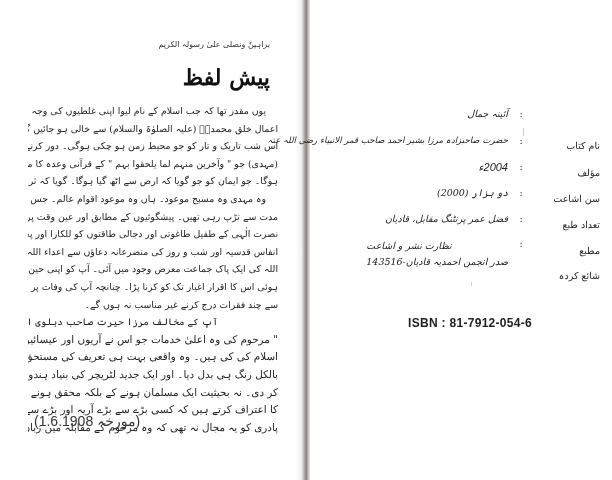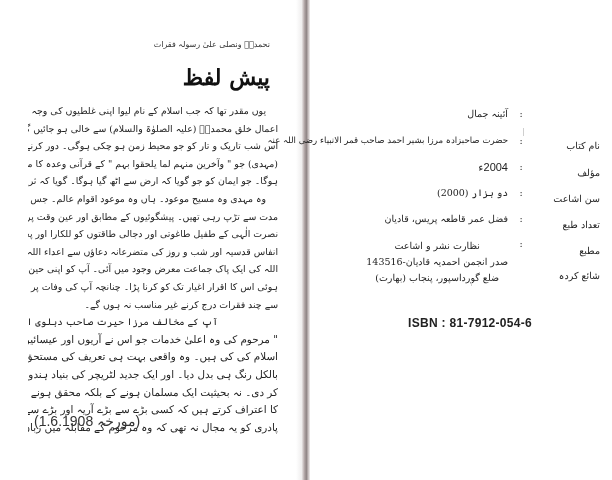--- a/index.html
+++ b/index.html
@@ -28,32 +28,32 @@
   .quote-intro{padding-right:60px;text-align-last:right;}
   .quote{font-size:10.4px;}
   .citation{position:absolute;top:413px;left:34px;direction:rtl;font-size:14px;color:#333;
        font-family:Liberation Sans, sans-serif;}
 
   .imprint{position:absolute;left:0;top:0;width:302px;height:480px;}
   .row{position:absolute;right:12px;direction:rtl;display:flex;align-items:flex-start;
        font-size:9.5px;font-family:"DejaVu Serif",serif;color:#222;}
   .row .label{width:66px;text-align:right;margin-top:32px;}
   .row .colon{width:26px;text-align:center;}
-  .row .value{text-align:center;white-space:nowrap;}
+  .row .value{text-align:left;white-space:nowrap;font-style:italic;}
   .multi .value span{display:block;line-height:16px;}
   .isbn{position:absolute;top:316px;left:70px;font-family:"Liberation Sans",sans-serif;
        font-size:12px;font-weight:bold;color:#222;letter-spacing:0.3px;padding-left:28px;}
   .speck{position:absolute;width:1px;height:8px;background:#cfcfcf;}
 </style>
 </head>
 <body>
 
 <div class="page page-left">
   <div class="header-line">
-    <span>نحمدہٗ ونصلی علیٰ رسولہ فقرات</span>
+    <span>براہینٗ ونصلی علیٰ رسولہ الکریم</span>
   </div>
   <div class="page-title">پیش لفظ</div>
 
   <div class="body-text">
     <span class="line indent">یوں مقدر تھا کہ جب اسلام کے نام لیوا اپنی غلطیوں کی وجہ سے اس کی روح سے نا واقف اور ان کے</span>
     <span class="line">اعمال خلق محمدیؐ (علیہ الصلوٰۃ والسلام) سے خالی ہو جائیں گے۔ تب رحمت الٰہی جوش میں آئے گی۔ اور</span>
     <span class="line">اس شب تاریک و تار کو جو محیط زمن ہو چکی ہوگی۔ دور کرنے کیلئے اللہ تعالیٰ کی طرف سے ایک ہدایت یافتہ</span>
     <span class="line">(مہدی) جو " وآخرین منہم لما یلحقوا بہم " کے قرآنی وعدہ کا مصداق ہوگا۔ مبعوث</span>
     <span class="line">ہوگا۔ جو ایمان کو جو گویا کہ ارض سے اٹھ گیا ہوگا۔ گویا کہ ثریا سے زمین کے پردہ پر واپس لے آئے گا۔</span>
     <span class="line indent">وہ مہدی وہ مسیح موعود۔ ہاں وہ موعود اقوام عالم۔ جس کے لئے طالبان حق وصداقت کی ارواح</span>
@@ -95,28 +95,27 @@
       <span class="value" style="font-family:'Liberation Sans',sans-serif;font-size:11px;">2004ء</span>
     </div>
     <div class="row" style="top:187px;">
       <span class="label">تعداد طبع</span>
       <span class="colon">:</span>
       <span class="value">دو ہزار (2000)</span>
     </div>
     <div class="row" style="top:213px;">
       <span class="label">مطبع</span>
       <span class="colon">:</span>
-      <span class="value">فضل عمر قاطعہ پریس، قادیان</span>
+      <span class="value">فضل عمر پرنٹنگ مقابل، قادیان</span>
     </div>
     <div class="row multi" style="top:238px;">
       <span class="label">شائع کردہ</span>
       <span class="colon">:</span>
       <span class="value">
         <span>نظارت نشر و اشاعت</span>
         <span>صدر انجمن احمدیہ قادیان-143516</span>
-        <span>ضلع گورداسپور، پنجاب (بھارت)</span>
       </span>
     </div>
     <div class="isbn">ISBN : 81-7912-054-6</div>
     <div class="speck" style="left:213px;top:128px;"></div>
     <div class="speck" style="left:161px;top:282px;height:4px;"></div>
   </div>
 </div>
 
 </body></html>

